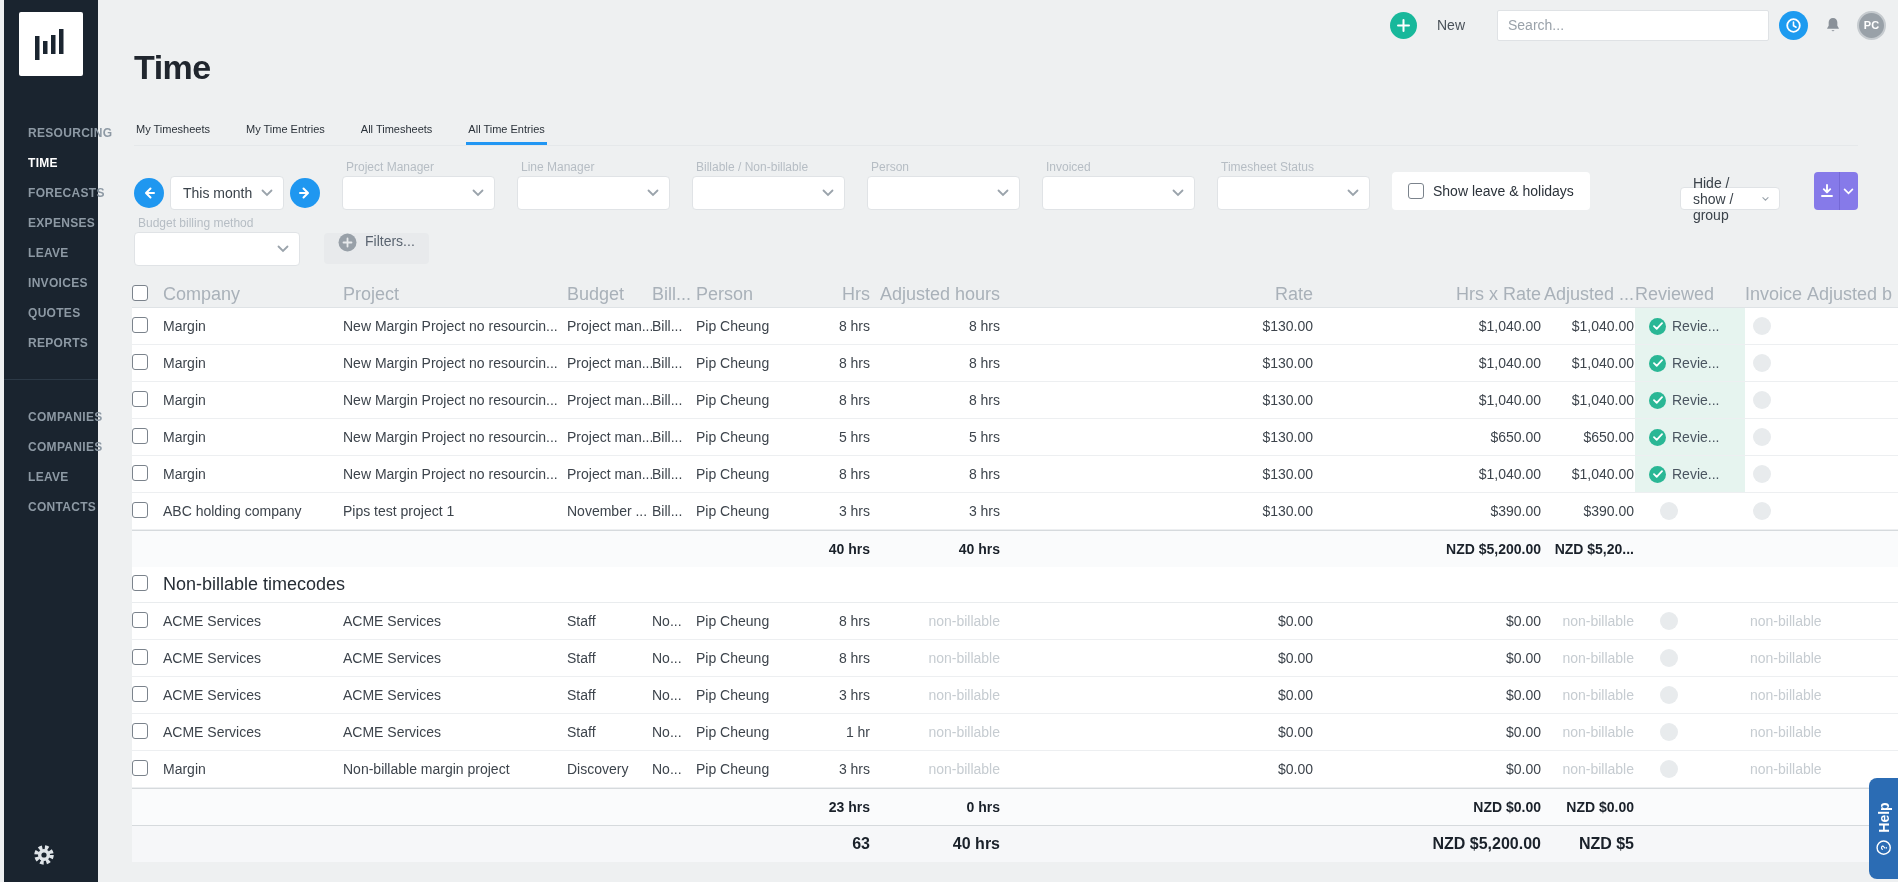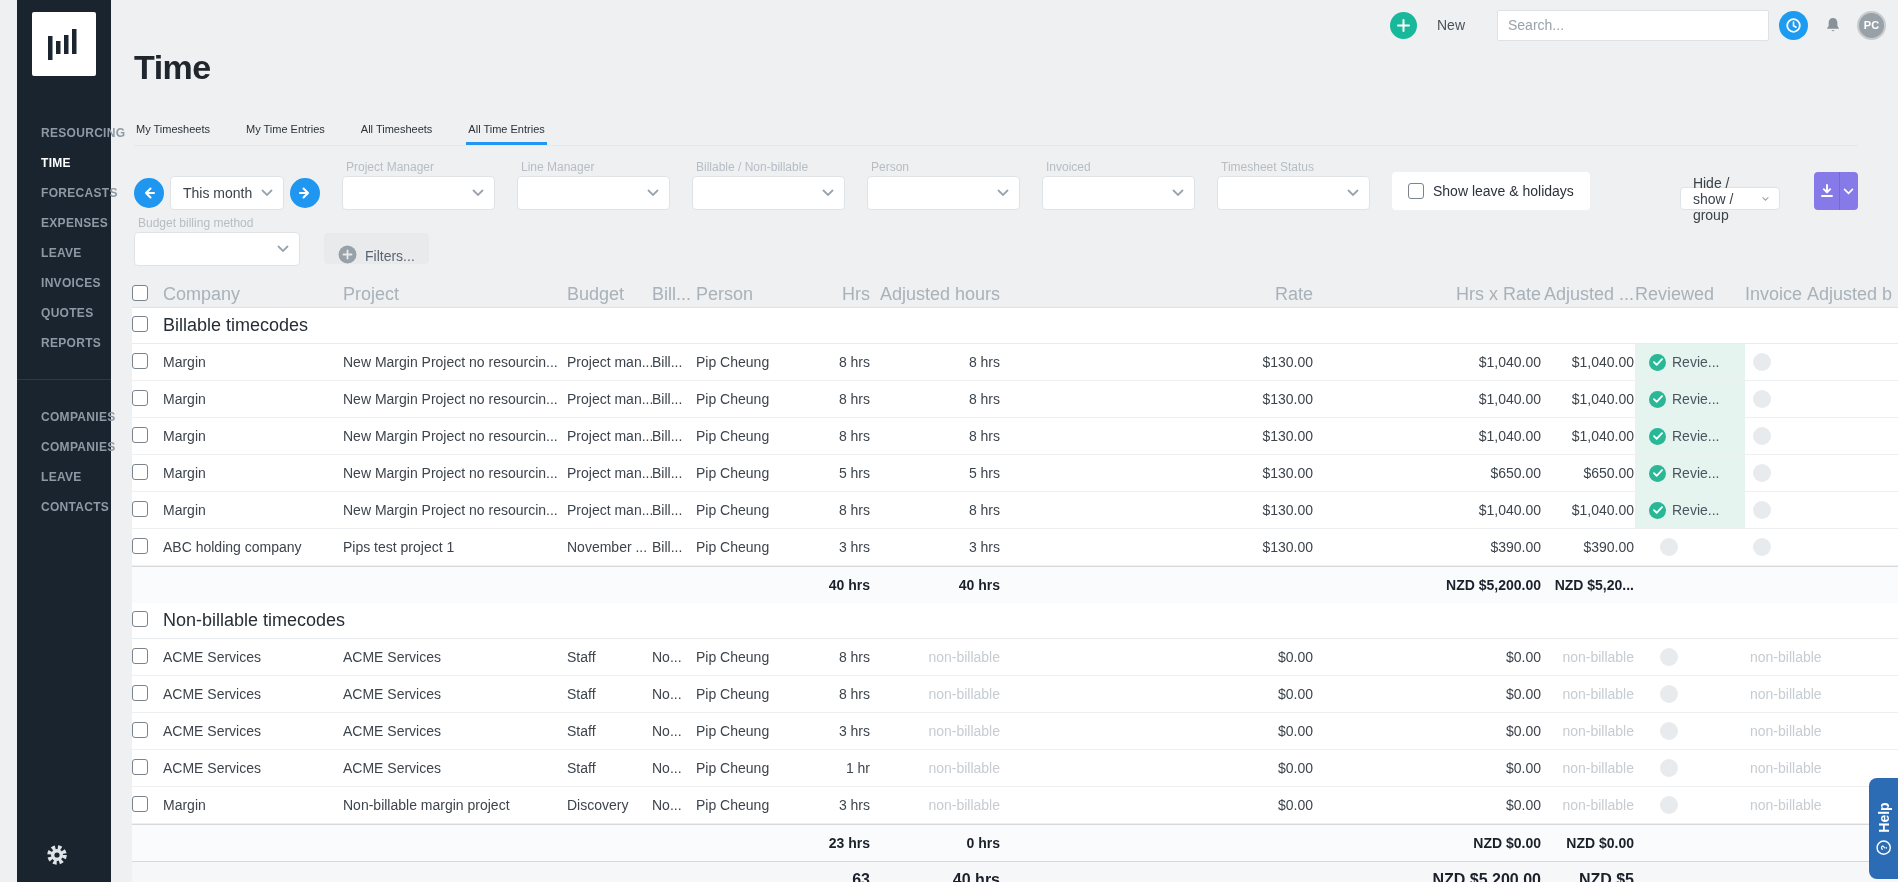--- a/index.html
+++ b/index.html
@@ -2,21 +2,21 @@
 <html><head>
 <meta charset="utf-8">
 <style>
   * { margin:0; padding:0; box-sizing:border-box; }
   html,body { width:1898px; height:882px; overflow:hidden; }
   body { font-family:"Liberation Sans", sans-serif; background:#eef0f1; color:#3d444c; }
 
   .app { position:relative; width:1898px; height:882px; }
 
   
-  .sidebar { position:absolute; left:17px; top:0; width:94px; height:882px; background:#1a242f; z-index:5; }
+  .sidebar { position:absolute; left:4px; top:0; width:94px; height:882px; background:#1a242f; z-index:5; }
   .logo { width:64px; height:64px; background:#ffffff; margin:12px auto 0 15px; display:flex; align-items:center; justify-content:center; border-radius:2px; cursor:pointer; }
   .nav { margin-top:42px; }
   .nav-item { height:30px; line-height:30px; padding-left:24px; font-size:12px; font-weight:bold; letter-spacing:.3px; color:#8d99a4; cursor:pointer; white-space:nowrap; }
   .nav-item.active { color:#ffffff; }
   .nav-divider { height:1px; background:#2c3946; margin:21px 0 22px 0; }
   .gear-btn { position:absolute; bottom:12px; left:28px; background:none; border:none; cursor:pointer; }
 
   
   main { position:absolute; left:94px; top:0; right:0; }
 
@@ -48,21 +48,21 @@
   .ctl { display:flex; flex-direction:column; }
   .ctl-label { font-size:12px; color:#b6bdc4; padding:0 0 2px 4px; height:16px; white-space:nowrap; }
   .ctl .box { width:153px; }
   .panel-leave { margin-left:auto; background:#fff; border-radius:4px; height:38px; display:flex; align-items:center; gap:9px; padding:0 16px; font-size:14px; color:#2b323a; cursor:pointer; white-space:nowrap; }
   .hsg { width:150px; height:23px; margin-left:68px; }
   .dl { display:flex; margin-left:12px; height:38px; border-radius:4px; overflow:hidden; }
   .dl button { background:#867ae9; border:none; cursor:pointer; display:flex; align-items:center; justify-content:center; }
   .dl .dl-main { width:42px; border-right:1px solid #7569d6; }
   .dl .dl-menu { width:30px; }
   .budget-ctl .box { width:166px; }
-  .filters-btn { background:#e8eaec; border:none; border-radius:4px; height:31px; margin-bottom:2px; display:flex; align-items:flex-end; gap:8px; padding:0 14px; font-family:inherit; font-size:14px; color:#5a6470; cursor:pointer; }
+  .filters-btn { background:#e8eaec; border:none; border-radius:4px; height:31px; margin-bottom:2px; display:flex; align-items:flex-start; gap:8px; padding:0 14px; font-family:inherit; font-size:14px; color:#5a6470; cursor:pointer; }
 
   .cb { width:16px; height:16px; border:1.6px solid #7b838c; border-radius:3px; background:#fff; flex:none; display:inline-block; cursor:pointer; }
 
   
   .tablewrap { margin:16px 0 0 38px; }
   .grid { display:grid; grid-template-columns:31px 180px 224px 85px 44px 85px 90px 130px 313px 228px 93px 110px 62px minmax(0,1fr); align-items:center; }
   .thead { height:26px; border-bottom:1px solid #dfe3e6; }
   .hc { font-size:18px; color:#a9b1b9; white-space:nowrap; overflow:hidden; }
   .grow { height:36px; border-bottom:1px solid #e9ecee; background:#fff; }
   .glabel { font-size:18px; color:#262d35; grid-column:2 / -1; }
@@ -286,24 +286,20 @@
           <div class="hc r">Hrs</div>
           <div class="hc r">Adjusted hours</div>
           <div class="hc r">Rate</div>
           <div class="hc r">Hrs x Rate</div>
           <div class="hc r">Adjusted ...</div>
           <div class="hc">Reviewed</div>
           <div class="hc">Invoice</div>
           <div class="hc">Adjusted b</div>
         </div>
       <div id="tbody">
-          <div class="grid grow">
-            <div class="tc cbcell"><span class="cb"></span></div>
-            <div class="glabel">Billable timecodes</div>
-          </div>
           <div class="grid trow">
             <div class="tc cbcell"><span class="cb"></span></div>
             <div class="tc clip">Margin</div>
             <div class="tc clip">New Margin Project no resourcin...</div>
             <div class="tc clip">Project man...</div>
             <div class="tc" style="padding-right: 4px;">Bill...</div>
             <div class="tc clip">Pip Cheung</div>
             <div class="tc r">8 hrs</div>
             <div class="tc r">8 hrs</div>
             <div class="tc r">$130.00</div>

